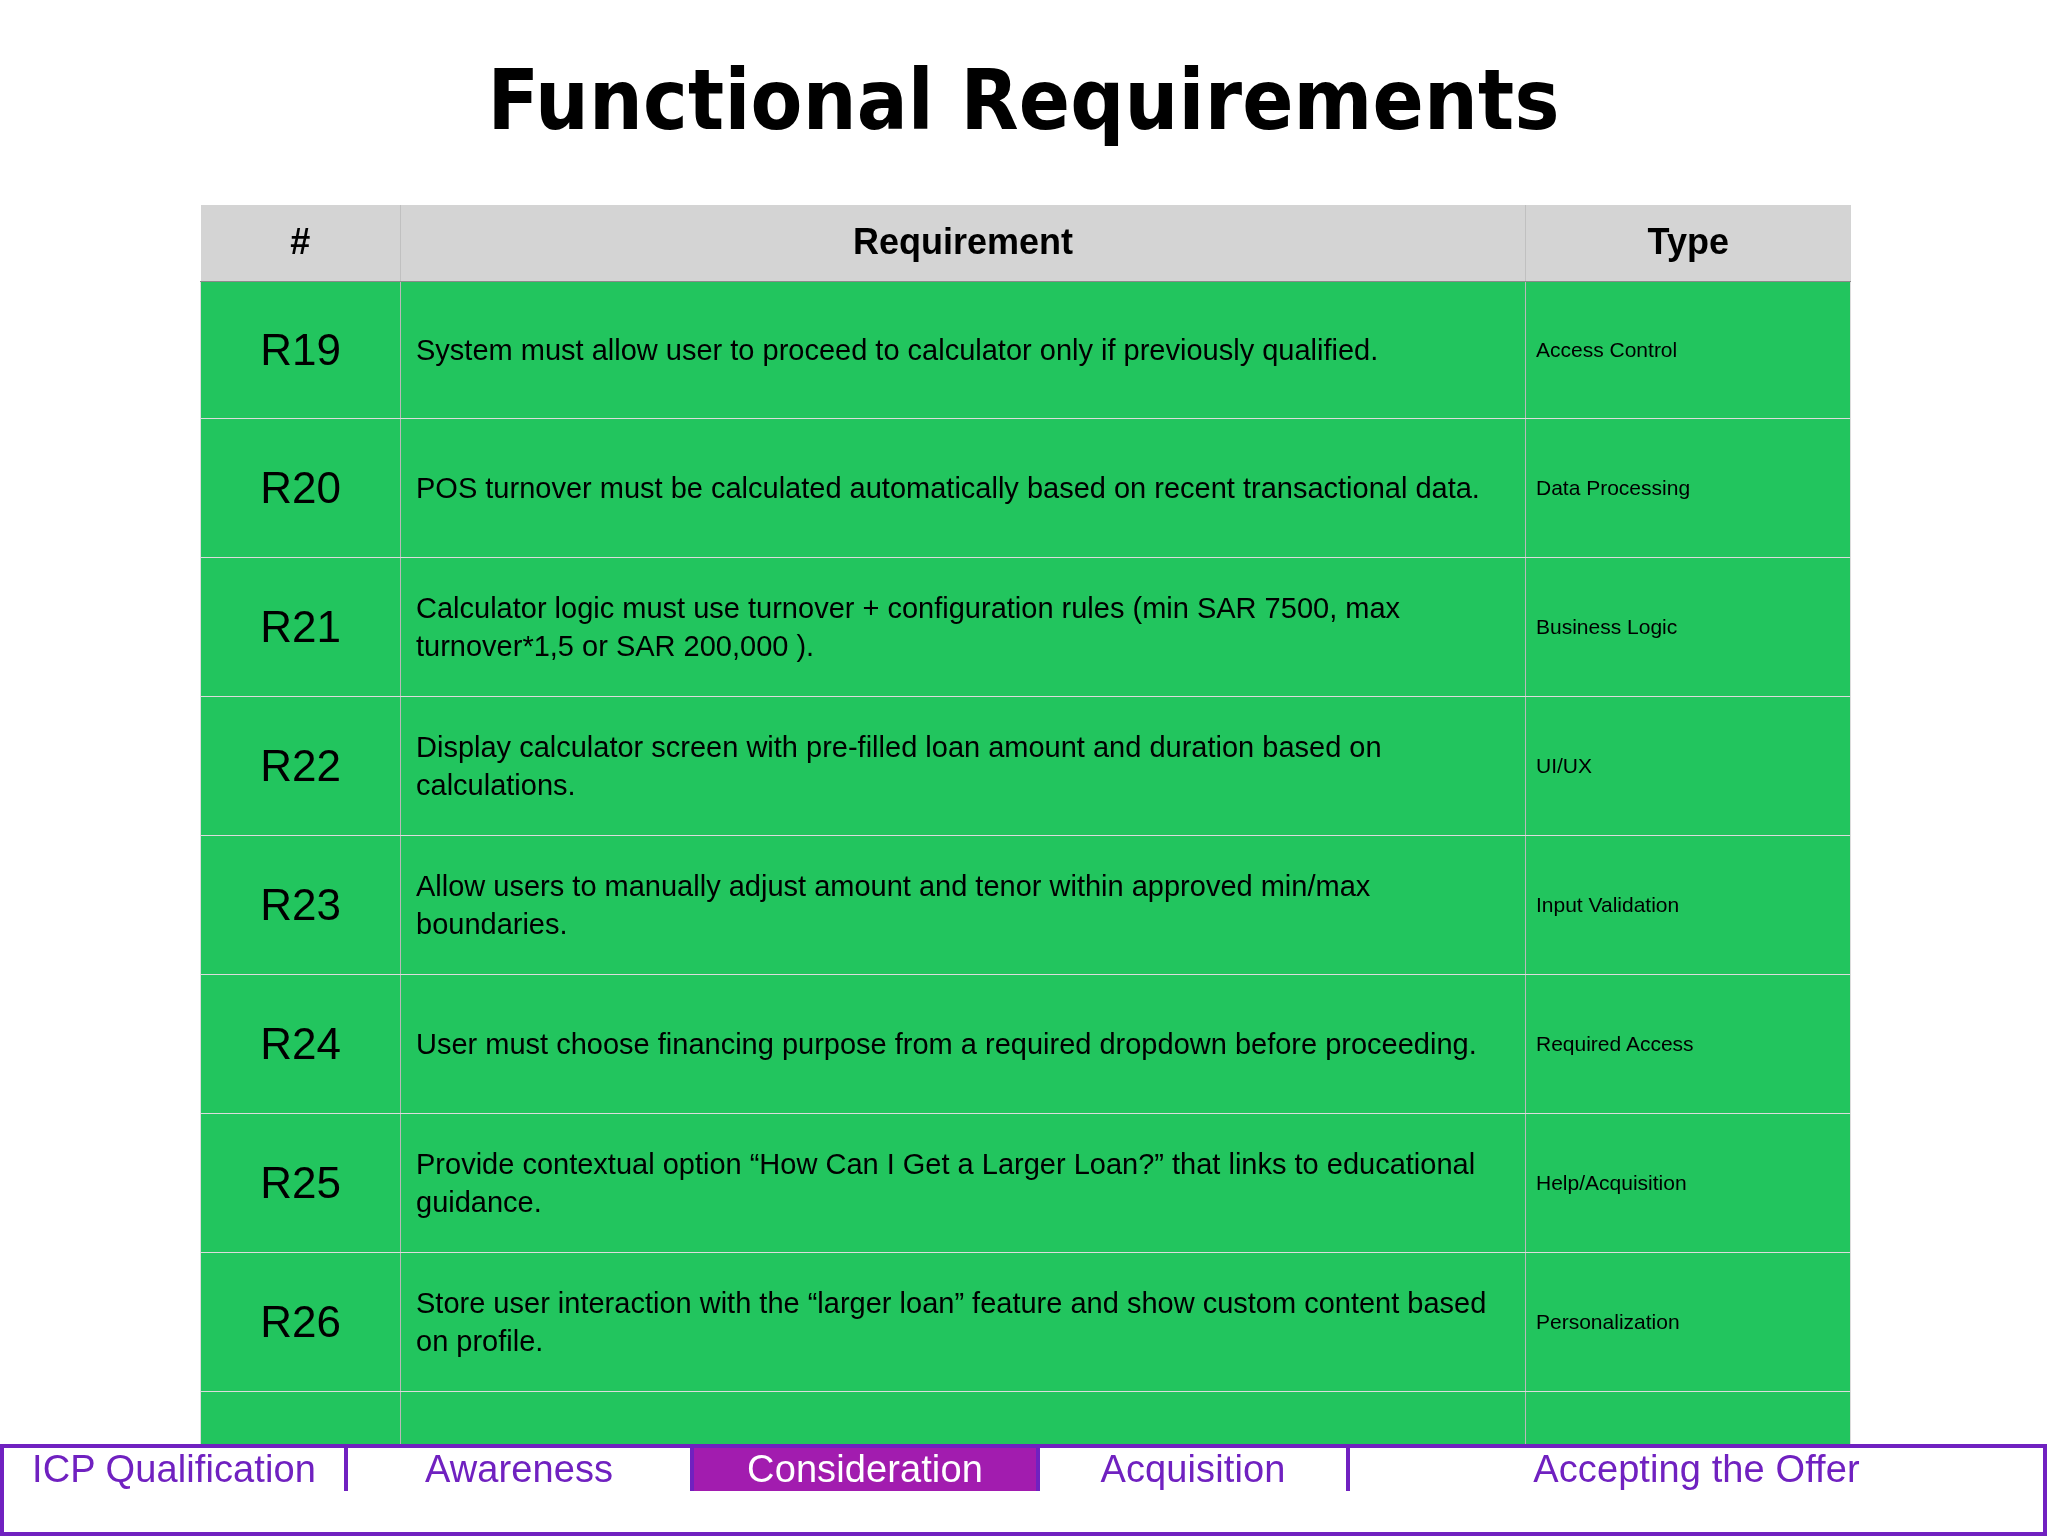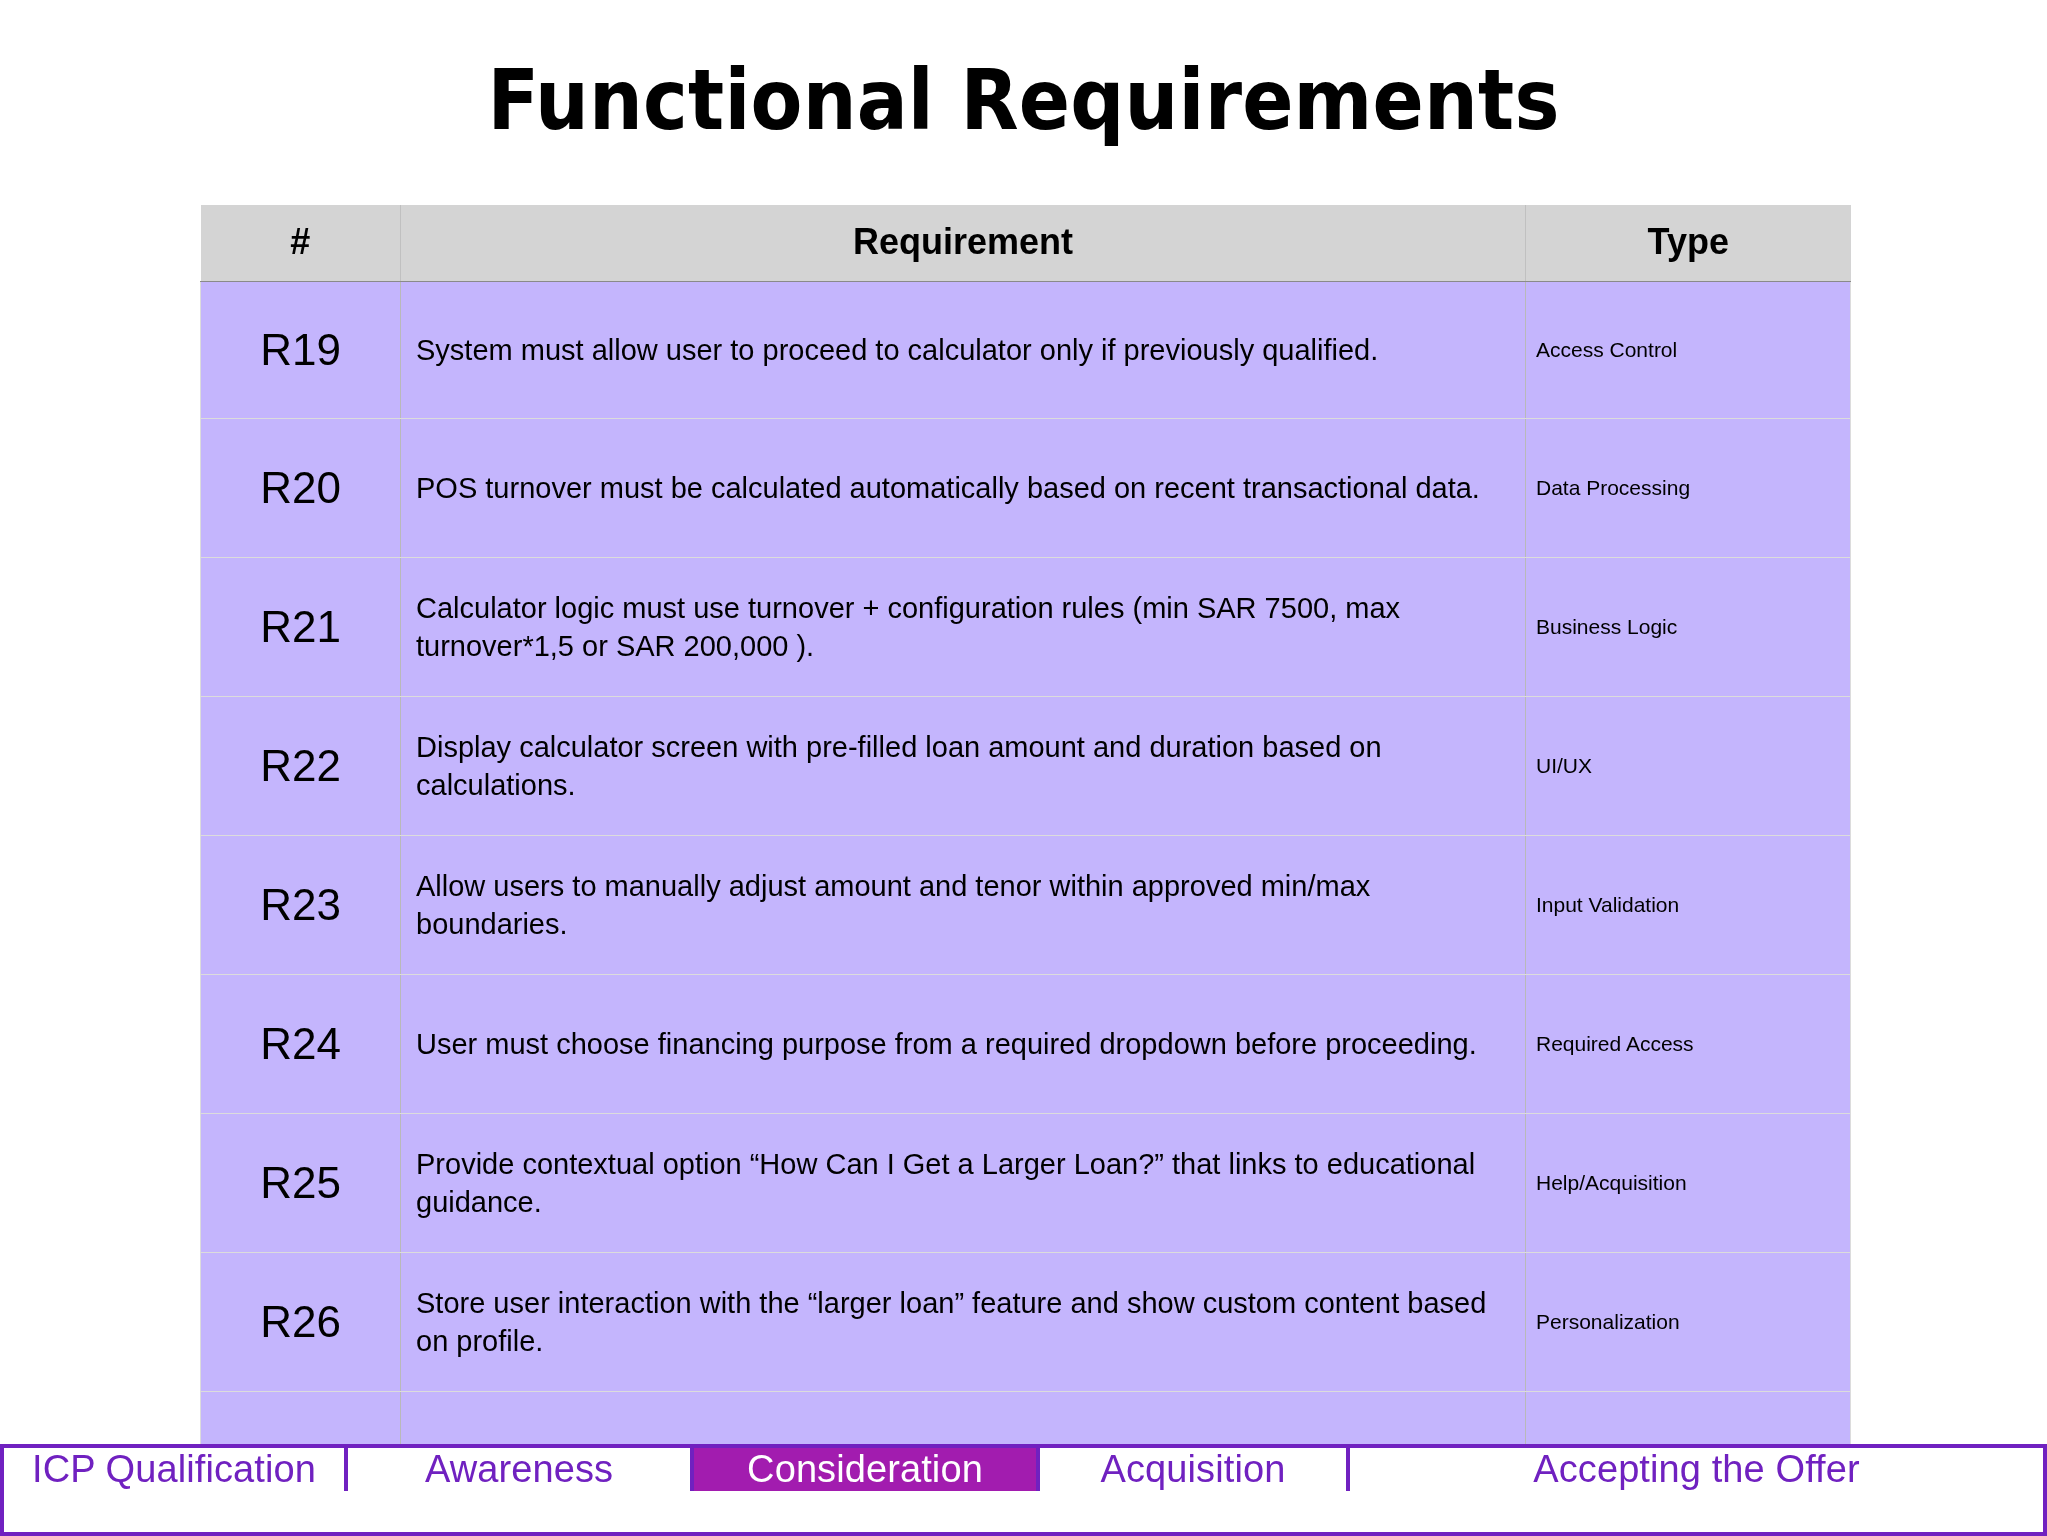--- a/index.html
+++ b/index.html
@@ -59,21 +59,21 @@
     height: 46px;
     box-sizing: content-box;
   }
   table.req-table thead th.th-num  { border-right: 1px solid #c0c0c0; }
   table.req-table thead th.th-req  { border-right: 1px solid #c0c0c0; margin-top: 8px; }
 
   table.req-table tbody td {
     border-bottom: 1px solid #dcdcdc;
     vertical-align: middle;
     color: #000000;
-    background: #c4b5fd;
+    background: #22c55e;
   }
   table.req-table tbody tr:last-child td {
     border-bottom: 1px solid #dcdcdc;
   }
 
   td.cell-num {
     text-align: center;
     font-size: 44px;
     font-weight: 400;
     border-right: 1px solid #b9b9b9;

